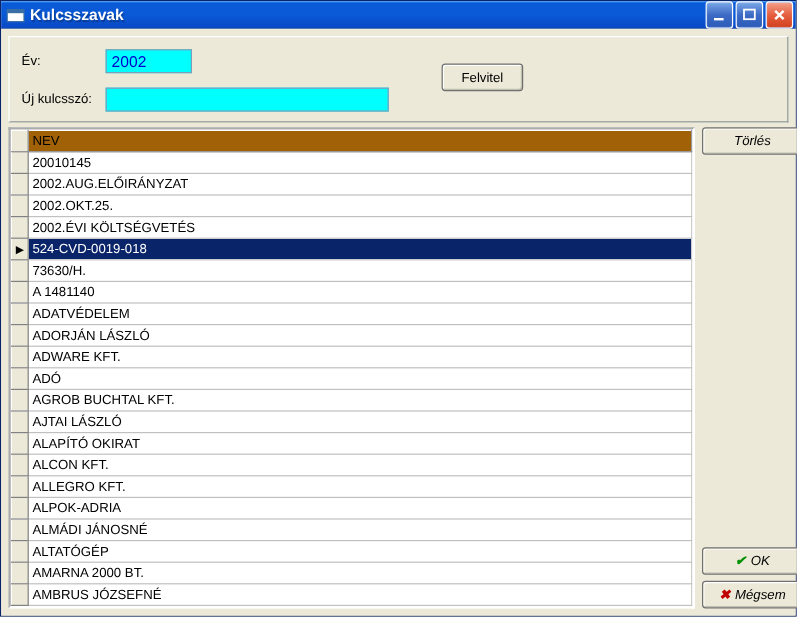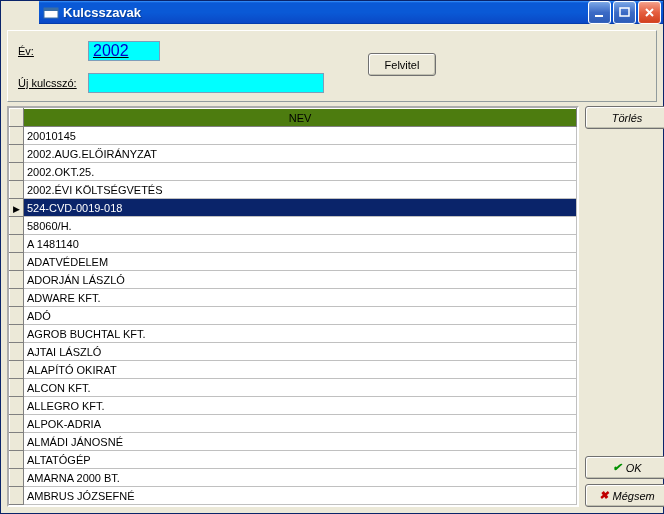--- a/index.html
+++ b/index.html
@@ -21,21 +21,20 @@
     flex-direction: column;
     background: #ece9d8;
   }
   .titlebar {
     height: 28px;
     background: linear-gradient(to bottom, #3a95ff 0%, #0a59d6 8%, #0a59d6 50%, #0a49c6 95%, #003399 100%);
     display: flex;
     align-items: center;
     padding: 0 2px 0 4px;
     color: #fff;
-    margin-left: 38px;
   }
   .titlebar-icon {
     width: 16px;
     height: 16px;
     margin-right: 4px;
     display: inline-block;
   }
   .titlebar-icon svg { width: 16px; height: 16px; }
   .titlebar-text {
     flex: 1;
@@ -79,34 +78,33 @@
     padding: 10px 10px 10px 10px;
     margin-bottom: 4px;
     height: 72px;
     box-sizing: border-box;
     position: relative;
   }
   .row {
     display: flex;
     align-items: center;
     margin-bottom: 12px;
-    text-decoration: underline;
   }
   .label {
     width: 70px;
     color: #000;
   }
   .year-input {
     width: 62px;
     height: 18px;
     background: #00ffff;
     border: 1px solid #7f9db9;
     padding: 0 4px;
     font-family: Tahoma, sans-serif;
-    font-size: 16px;
+    font-size: 13px;
     color: #0000cc;
     box-sizing: content-box;
   }
   .keyword-input {
     width: 226px;
     height: 18px;
     background: #00ffff;
     border: 1px solid #7f9db9;
     padding: 0 4px;
     font-family: Tahoma, sans-serif;
@@ -168,27 +166,26 @@
     width: 12px;
     padding: 0;
     background: #ece9d8;
     border-right: 1px solid #808080;
     border-bottom: 1px solid #808080;
     border-top: 1px solid #fff;
     border-left: 1px solid #fff;
     text-align: center;
   }
   .grid thead th {
-    background: #4d7c0f;
+    background: #a16207;
     border-right: 1px solid #808080;
     border-bottom: 1px solid #808080;
     border-top: 1px solid #fff;
     border-left: 1px solid #fff;
     height: 17px;
-    text-align: center;
   }
   .grid tbody tr.selected td.data-col {
     background: #0a246a;
     color: #fff;
   }
   .indicator-arrow {
     font-size: 9px;
     color: #000;
   }
   .right-btns {
@@ -277,21 +274,21 @@
               <tr>
                 <td class="indicator-col"></td>
                 <td class="data-col">2002.ÉVI KÖLTSÉGVETÉS</td>
               </tr>
               <tr class="selected">
                 <td class="indicator-col"><span class="indicator-arrow">▶</span></td>
                 <td class="data-col">524-CVD-0019-018</td>
               </tr>
               <tr>
                 <td class="indicator-col"></td>
-                <td class="data-col">58060/H.</td>
+                <td class="data-col">73630/H.</td>
               </tr>
               <tr>
                 <td class="indicator-col"></td>
                 <td class="data-col">A 1481140</td>
               </tr>
               <tr>
                 <td class="indicator-col"></td>
                 <td class="data-col">ADATVÉDELEM</td>
               </tr>
               <tr>

